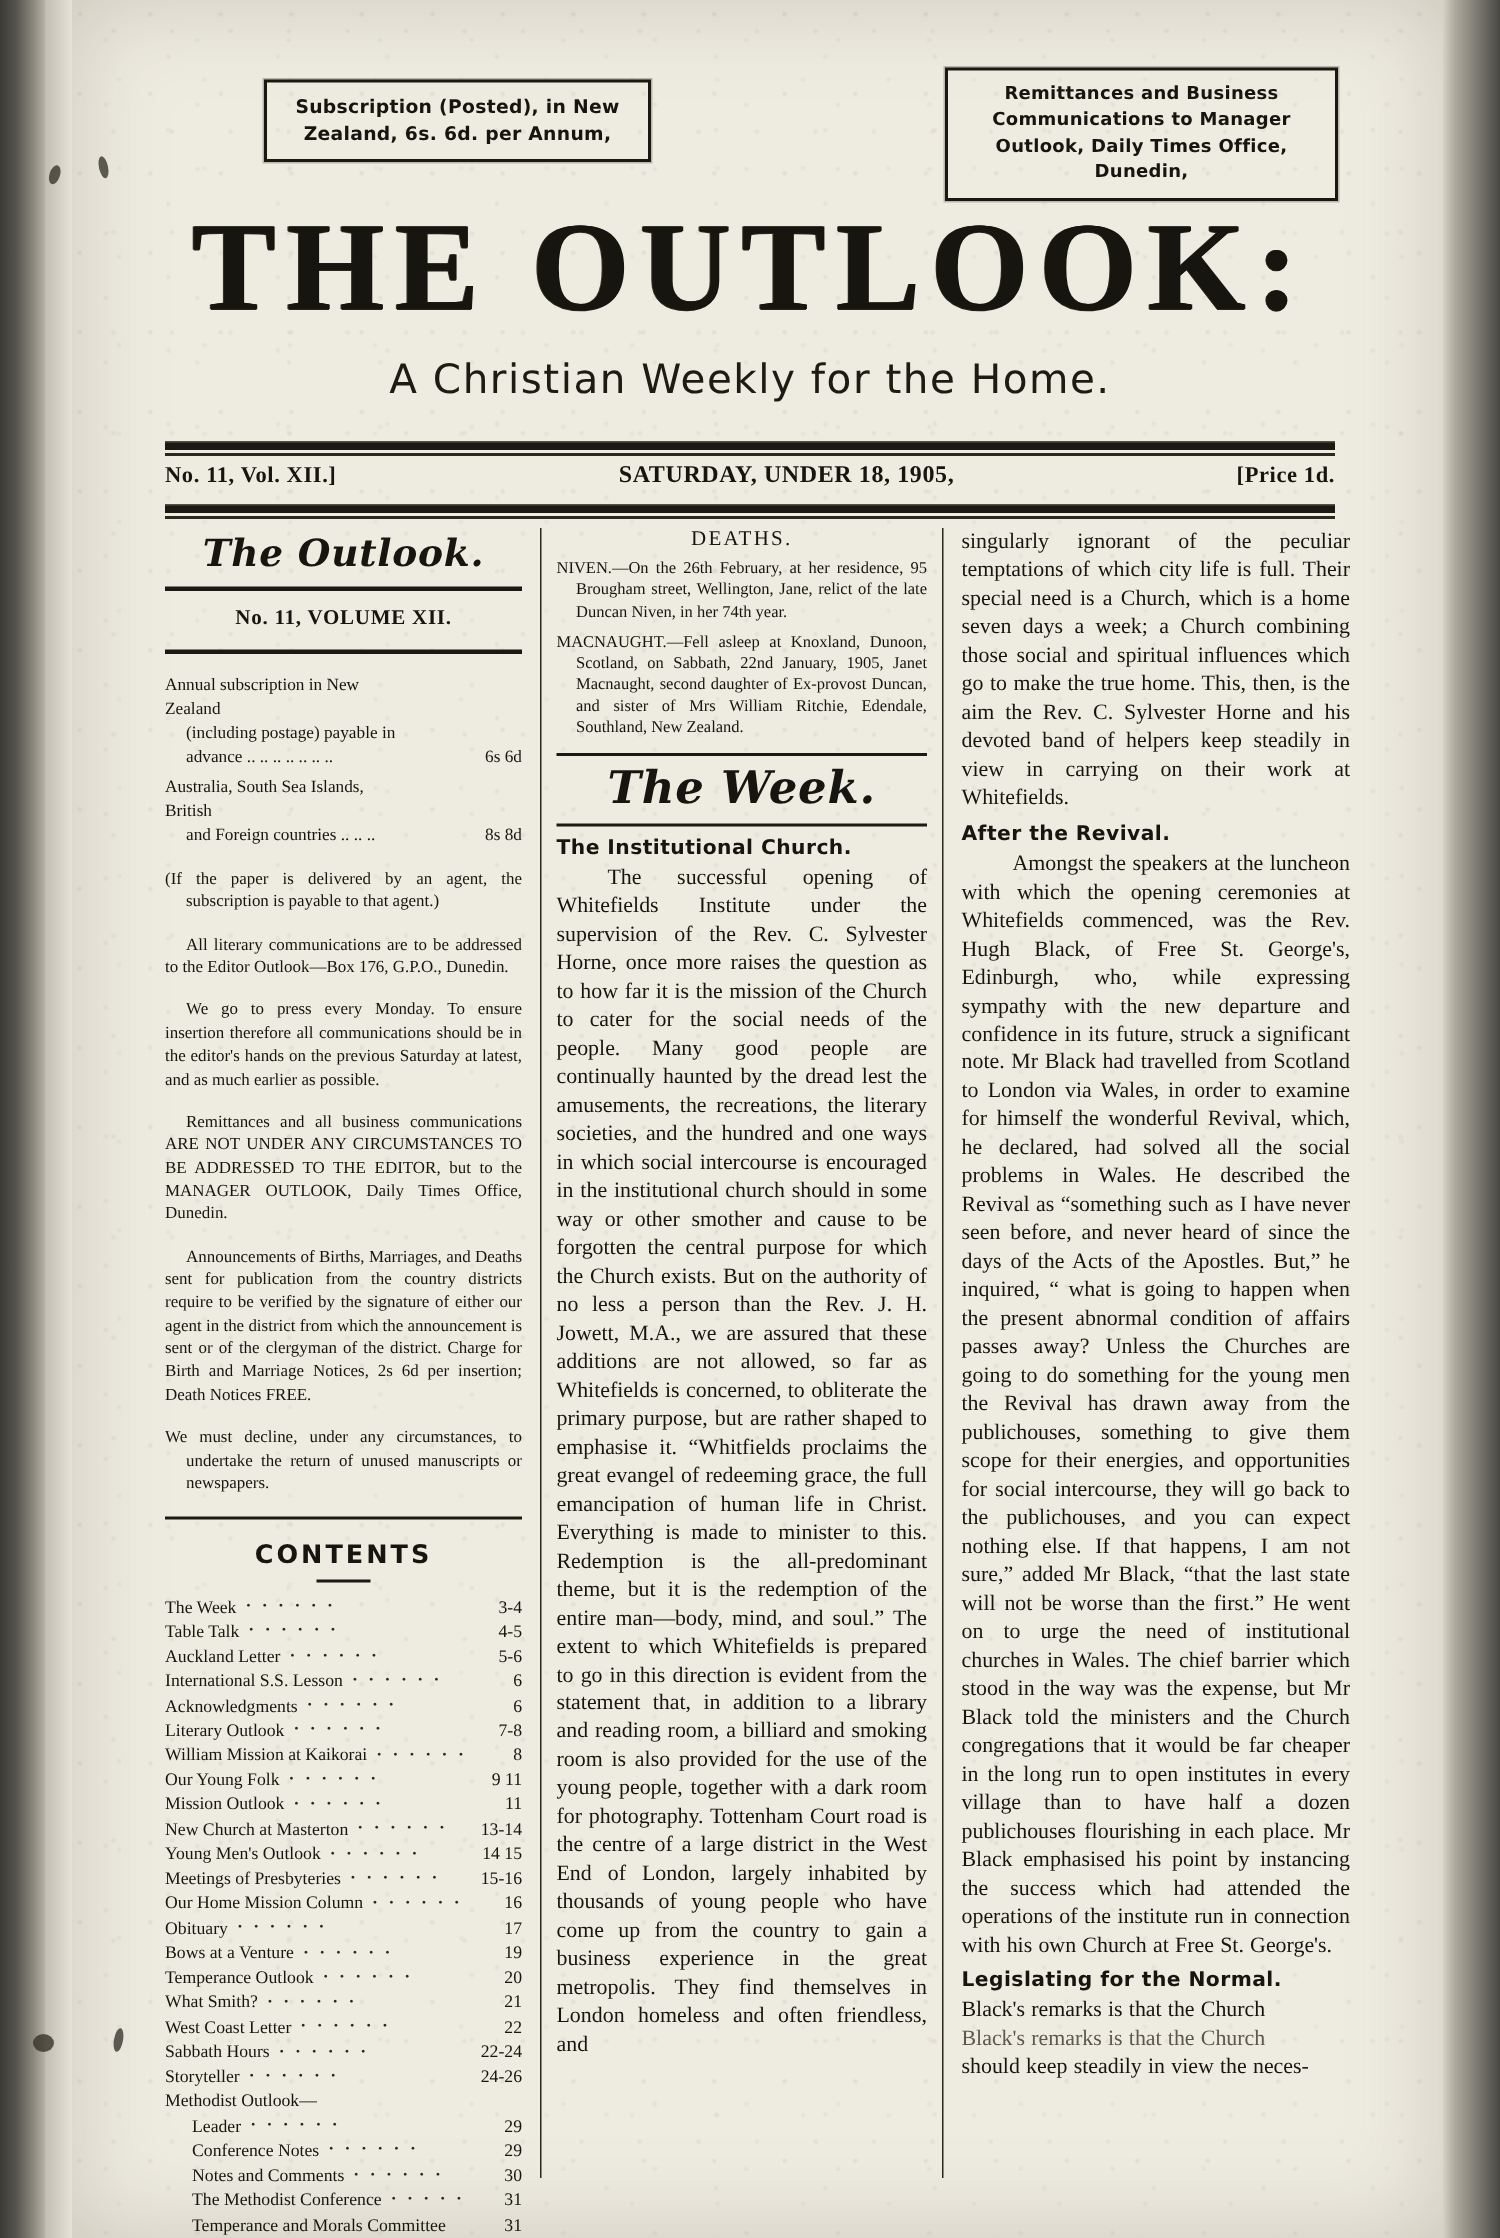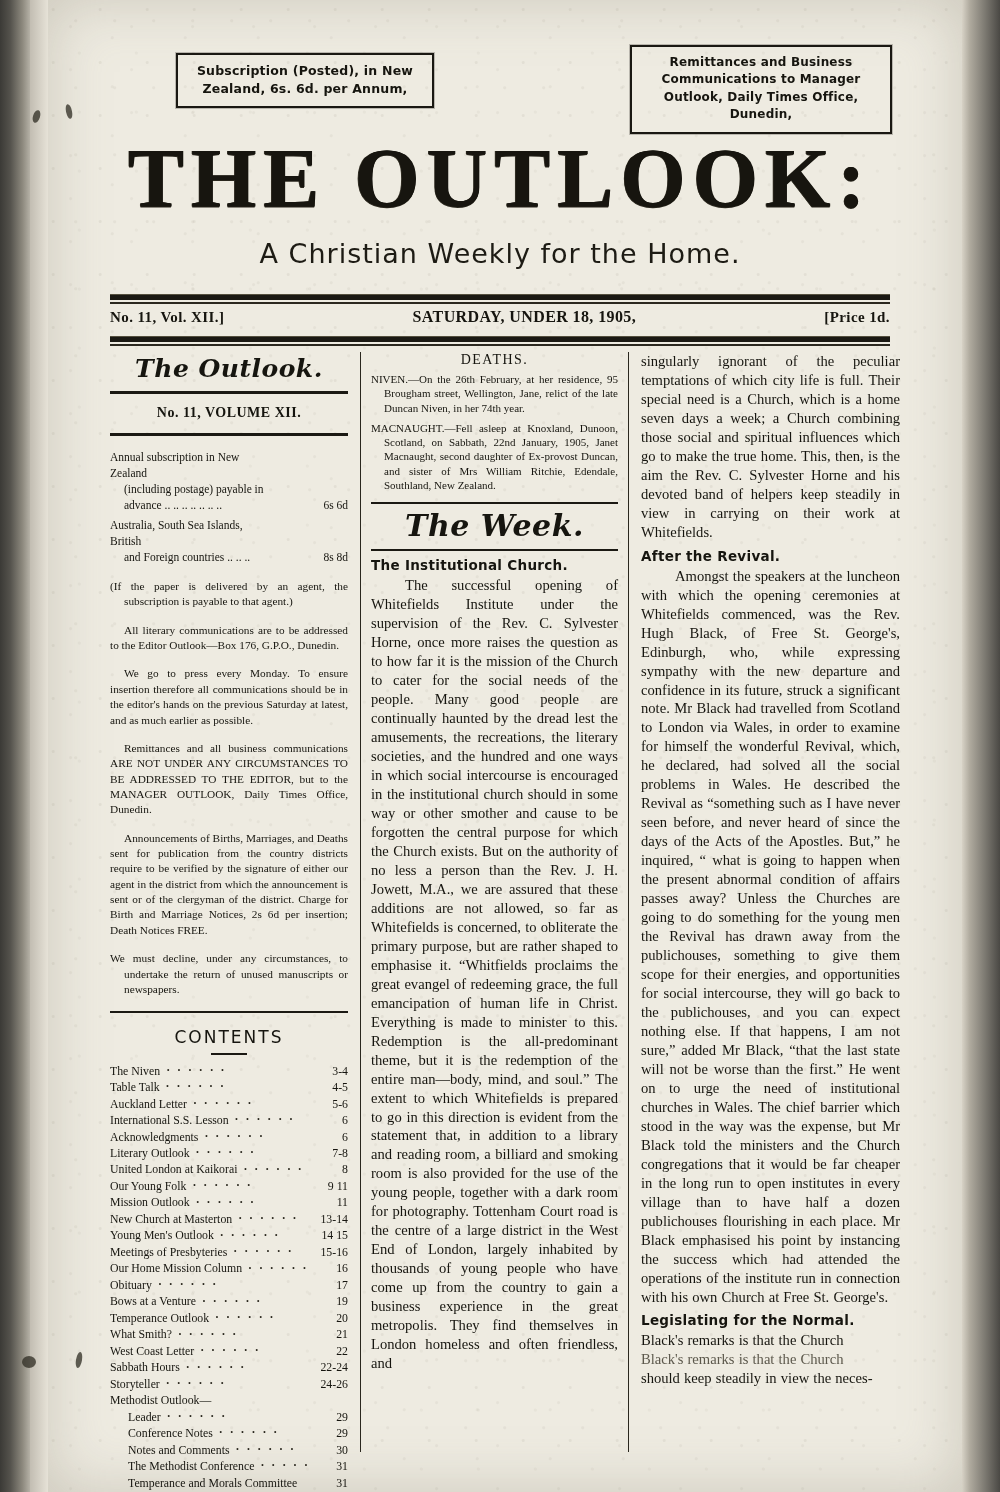--- a/index.html
+++ b/index.html
@@ -199,21 +199,21 @@
     line-height: 1.36;
     margin-top: 13px;
     text-align: justify;
   }
   .note.indent { text-indent: 14px; }
   .note.hang { padding-left: 14px; text-indent: -14px; }
 
   .contents-title {
     text-align: center;
     font-family: "DejaVu Sans", sans-serif;
-    font-weight: normal;
+    font-weight: bold;
     font-size: 17px;
     letter-spacing: 2px;
     margin-top: 14px;
   }
   .contents-dash {
     width: 36px; height: 2px; background: #1b1913;
     margin: 6px auto 8px;
   }
   .toc { font-size: 11.8px; line-height: 1.33; }
   .toc-row { display: flex; align-items: baseline; }
@@ -355,21 +355,21 @@
         <div class="note indent">Announcements of Births, Marriages, and Deaths sent for publication from the country districts require to be verified by the signature of either our agent in the district from which the announcement is sent or of the clergyman of the district. Charge for Birth and Marriage Notices, 2s 6d per insertion; Death Notices FREE.</div>
         <div class="note hang">We must decline, under any circumstances, to undertake the return of unused manuscripts or newspapers.</div>
 
         <div class="boxrule thin" style="margin-top:14px;"></div>
 
         <div class="contents-title">CONTENTS</div>
         <div class="contents-dash"></div>
 
         <div class="toc" id="toc">
             <div class="toc-row">
-              <span class="label">The Niven</span>
+              <span class="label">The Week</span>
               <span class="dots"></span>
               <span class="pg">3-4</span>
             </div>
             <div class="toc-row">
               <span class="label">Table Talk</span>
               <span class="dots"></span>
               <span class="pg">4-5</span>
             </div>
             <div class="toc-row">
               <span class="label">Auckland Letter</span>
@@ -385,21 +385,21 @@
               <span class="label">Acknowledgments</span>
               <span class="dots"></span>
               <span class="pg">6</span>
             </div>
             <div class="toc-row">
               <span class="label">Literary Outlook</span>
               <span class="dots"></span>
               <span class="pg">7-8</span>
             </div>
             <div class="toc-row">
-              <span class="label">United London at Kaikorai</span>
+              <span class="label">William Mission at Kaikorai</span>
               <span class="dots"></span>
               <span class="pg">8</span>
             </div>
             <div class="toc-row">
               <span class="label">Our Young Folk</span>
               <span class="dots"></span>
               <span class="pg">9 11</span>
             </div>
             <div class="toc-row">
               <span class="label">Mission Outlook</span>

